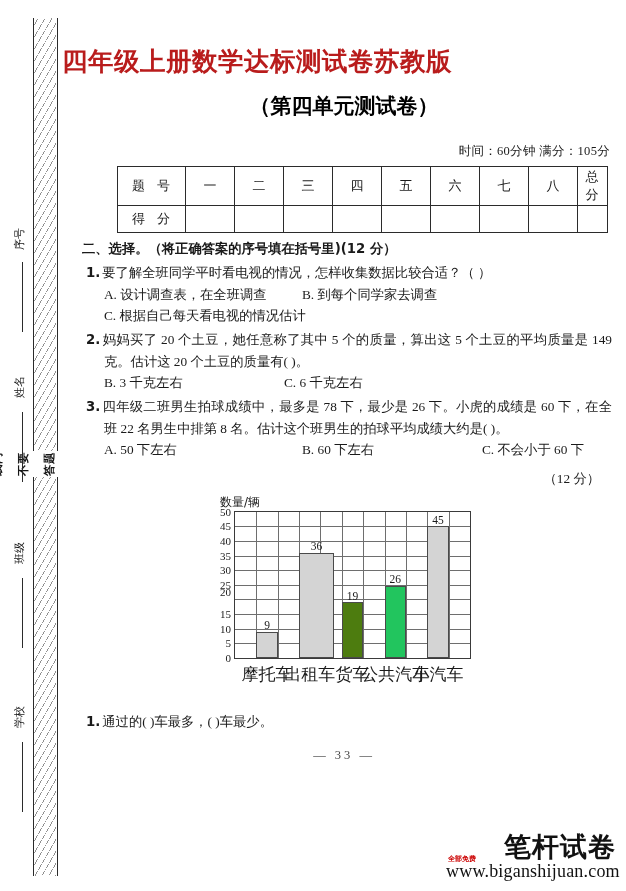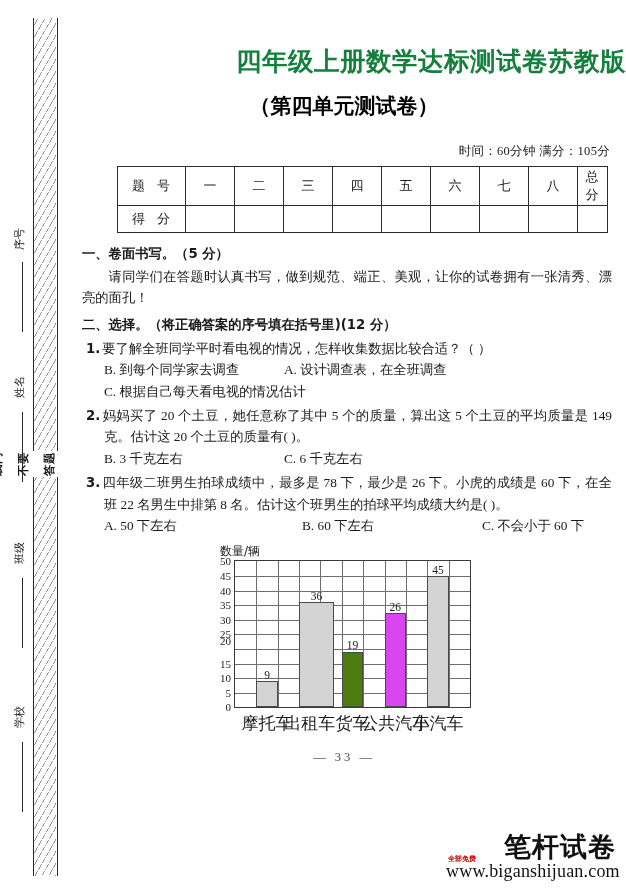--- a/index.html
+++ b/index.html
@@ -44,21 +44,21 @@
     background:#fff;
   }
   .wline{position:absolute;left:22px;width:1px;background:#2b2b2b;}
 
   
   #paper{position:absolute;left:62px;top:0;width:564px;height:891px;}
 
   .title{
     font-family:Liberation Sans, sans-serif;
     font-weight:700;font-size:25.5px;letter-spacing:.5px;
-    text-align:right;margin:44px 0 0 0;color:#15803d;
+    text-align:left;margin:44px 0 0 0;color:#b91c1c;
   }
   .subtitle{
     font-family:"DejaVu Sans","Liberation Sans",sans-serif;
     font-weight:700;font-size:21px;text-align:center;
     margin-top:13px;color:#000;
   }
 
   .timeline{
     text-align:right;font-size:12.5px;margin:23px 16px 6px 0;
     letter-spacing:.3px;
@@ -206,38 +206,32 @@
         <td></td>
         <td></td>
         <td></td>
         <td></td>
         <td></td>
       </tr>
     </tbody>
       </table>
   </div>
 
-  <div class="sec">
-    <div>
-      <span class="sec-head">一、卷面书写</span><span class="sec-head light">。（5 分）</span>
-    </div>
-    <div class="para">请同学们在答题时认真书写，做到规范、端正、美观，让你的试卷拥有一张清秀、漂亮的面孔！</div>
-  </div>
 
   <div class="sec" style="margin-top:6px;">
     <div>
       <span class="sec-head">二、选择</span><span class="sec-head light">。（将正确答案的序号填在括号里)(12 分）</span>
     </div>
 
     <div class="q">
       <span class="n">1.</span><span>要了解全班同学平时看电视的情况，怎样收集数据比较合适？（      ）</span>
     </div>
     <div class="opts">
+      <span class="o o1">A. 设计调查表，在全班调查</span>
       <span class="o o2">B. 到每个同学家去调查</span>
-      <span class="o o1">A. 设计调查表，在全班调查</span>
     </div>
     <div class="opts">
       <span class="o">C. 根据自己每天看电视的情况估计</span>
     </div>
 
     <div class="q">
       <span class="n">2.</span><span>妈妈买了 20 个土豆，她任意称了其中 5 个的质量，算出这 5 个土豆的平均质量是 149 克。估计这 20 个土豆的质量有(      )。</span>
     </div>
     <div class="opts">
       <span class="o o2">B. 3 千克左右</span>
@@ -248,20 +242,21 @@
       <span class="n">3.</span><span>四年级二班男生拍球成绩中，最多是 78 下，最少是 26 下。小虎的成绩是 60 下，在全班 22 名男生中排第 8 名。估计这个班男生的拍球平均成绩大约是(      )。</span>
     </div>
     <div class="opts">
       <span class="o o1">A. 50 下左右</span>
       <span class="o o2">B. 60 下左右</span>
       <span class="o">C. 不会小于 60 下</span>
     </div>
   </div>
 
   <div class="sec" style="margin-top:8px;">
+    <div class="right-note">（12 分）</div>
 
     <div class="chart-area">
       <div class="axis-label">数量/辆</div>
       <div class="plot" id="plot">
           <div class="ytick" style="top: 146px;">0</div>
           <div class="gl-h" style="top: 131.4px;"></div>
           <div class="ytick" style="top: 131.4px;">5</div>
           <div class="gl-h" style="top: 116.8px;"></div>
           <div class="ytick" style="top: 116.8px;">10</div>
           <div class="gl-h" style="top: 102.2px;"></div>
@@ -294,31 +289,34 @@
           </div>
           <div class="xlab" style="left: 32.0455px;">摩托车</div>
           <div class="bar" style="left: 64.0909px; width: 35px; height: 105.12px; background: rgb(212, 212, 212); border-color: rgb(74, 74, 74);">
             <span class="v">36</span>
           </div>
           <div class="xlab" style="left: 74.7727px;">出租车</div>
           <div class="bar" style="left: 106.818px; width: 21.3636px; height: 55.48px; background: #4d7c0f; border-color: rgb(74, 74, 74);">
             <span class="v">19</span>
           </div>
           <div class="xlab" style="left: 117.5px;">货车</div>
-          <div class="bar" style="left: 149.545px; width: 21.3636px; height: 94px; background: #d946ef; border-color: rgb(74, 74, 74); margin-top: 22px;">
+          <div class="bar" style="left: 149.545px; width: 21.3636px; height: 72px; background: #22c55e; border-color: rgb(74, 74, 74); margin-top: 22px;">
             <span class="v">26</span>
           </div>
           <div class="xlab" style="left: 160.227px;">公共汽车</div>
           <div class="bar" style="left: 192.273px; width: 21.3636px; height: 131.4px; background: rgb(212, 212, 212); border-color: rgb(74, 74, 74);">
             <span class="v">45</span>
           </div>
           <div class="xlab" style="left: 202.955px;">小汽车</div>
         </div>
     </div>
 
+    <div class="q" style="margin-top:26px;">
+      <span class="n">1.</span><span>通过的(              )车最多，(              )车最少。</span>
+    </div>
   </div>
 
   <div class="pagenum">— 33 —</div>
 </div>
 
 <div id="wm">
   <div class="wm-main">笔杆试卷</div>
   <div class="wm-free">全部免费</div>
   <div class="wm-url">www.biganshijuan.com</div>
 </div>

